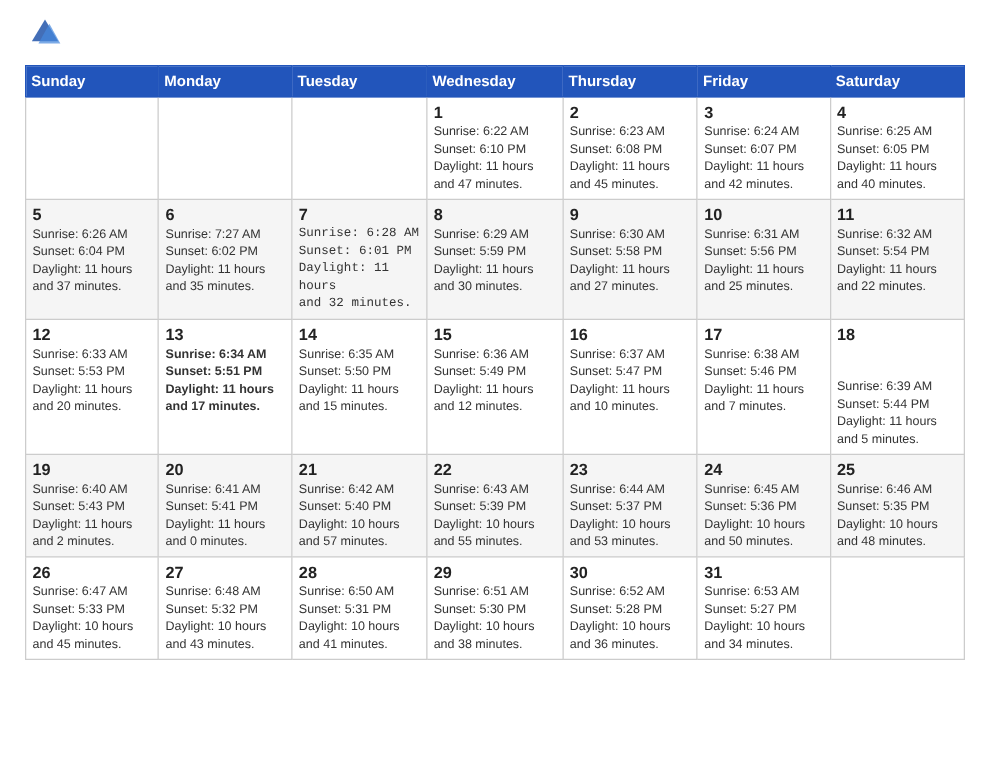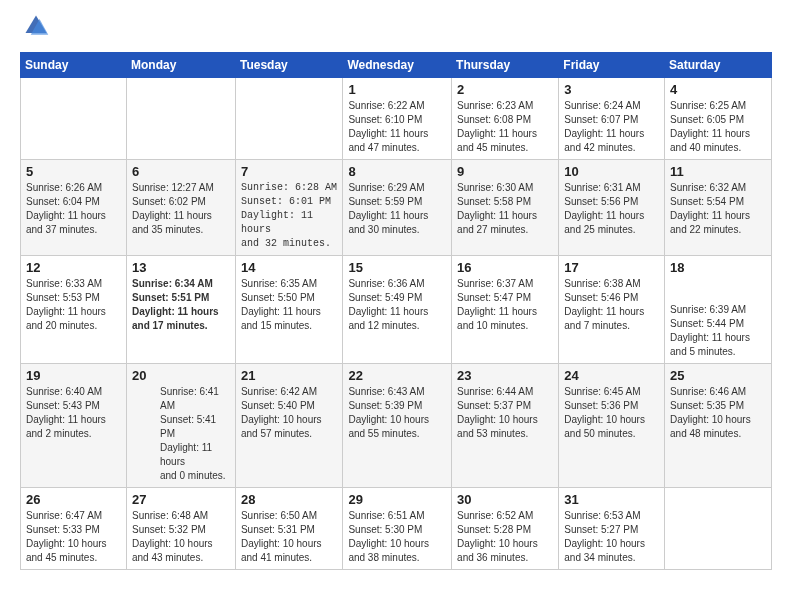--- a/index.html
+++ b/index.html
@@ -170,21 +170,21 @@
         <tr>
           <td>
             <span class="day-number">5</span>
             <div class="day-info" style="white-space: pre-line;">Sunrise: 6:26 AM
 Sunset: 6:04 PM
 Daylight: 11 hours
 and 37 minutes.</div>
           </td>
           <td>
             <span class="day-number">6</span>
-            <div class="day-info" style="white-space: pre-line;">Sunrise: 12:27 AM
+            <div class="day-info" style="white-space: pre-line;">Sunrise: 7:27 AM
 Sunset: 6:02 PM
 Daylight: 11 hours
 and 35 minutes.</div>
           </td>
           <td>
             <span class="day-number">7</span>
             <div class="day-info" style="white-space: pre-line; font-family: Liberation Mono, monospace;">Sunrise: 6:28 AM
 Sunset: 6:01 PM
 Daylight: 11 hours
 and 32 minutes.</div>
@@ -272,21 +272,21 @@
         <tr>
           <td>
             <span class="day-number">19</span>
             <div class="day-info" style="white-space: pre-line;">Sunrise: 6:40 AM
 Sunset: 5:43 PM
 Daylight: 11 hours
 and 2 minutes.</div>
           </td>
           <td>
             <span class="day-number">20</span>
-            <div class="day-info" style="white-space: pre-line; margin-left: 28px;">Sunrise: 6:41 AM
+            <div class="day-info" style="white-space: pre-line;">Sunrise: 6:41 AM
 Sunset: 5:41 PM
 Daylight: 11 hours
 and 0 minutes.</div>
           </td>
           <td>
             <span class="day-number">21</span>
             <div class="day-info" style="white-space: pre-line;">Sunrise: 6:42 AM
 Sunset: 5:40 PM
 Daylight: 10 hours
 and 57 minutes.</div>

